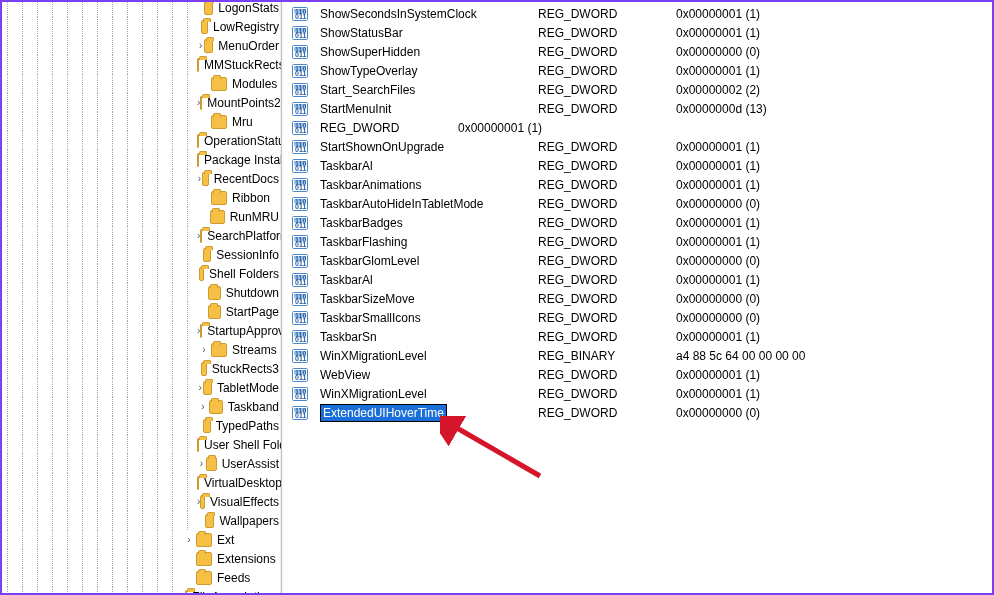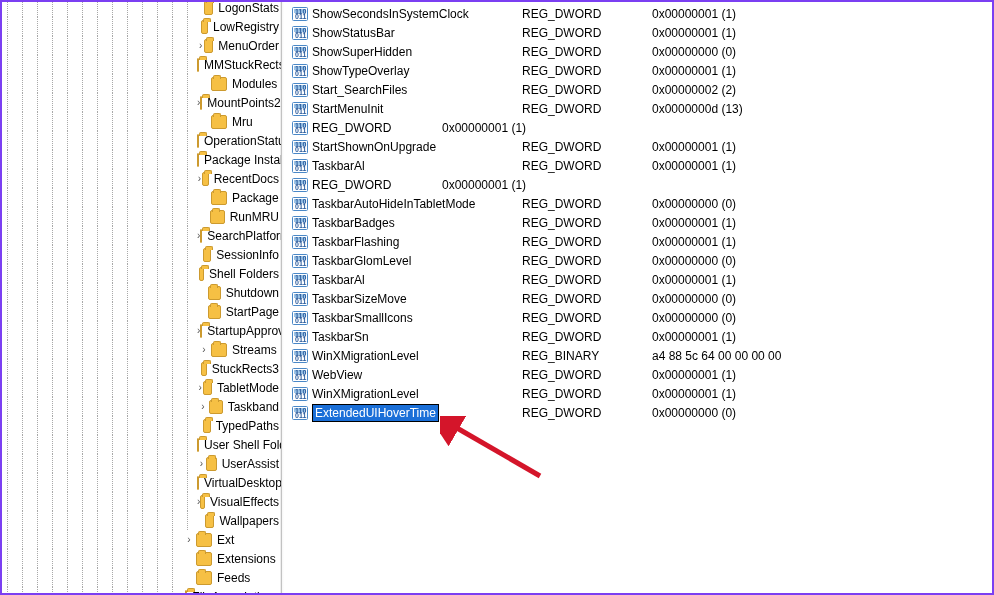--- a/index.html
+++ b/index.html
@@ -87,20 +87,21 @@
     flex:1;
     padding-top:2px;
     position:relative;
     overflow:hidden;
   }
   .row{
     display:flex;
     align-items:center;
     height:19px;
     padding-left:10px;
+    gap:8px;
   }
   .val-icon{
     width:16px;height:16px;
     margin-right:4px;
     display:inline-flex;
     align-items:center;
     justify-content:center;
     position:relative;
   }
   .val-icon svg{display:block}
@@ -352,21 +353,21 @@
             <span class="vline"></span>
             <span class="vline"></span>
             <span class="vline"></span>
             <span class="vline"></span>
             <span class="vline"></span>
             <span class="vline"></span>
             <span class="vline"></span>
           </span>
           <span class="twig empty"> </span>
           <span class="folder-icon"></span>
-          <span class="tree-label">Package</span>
+          <span class="tree-label">Ribbon</span>
         </div>
         <div class="tree-item">
           <span class="tree-lines">
             <span class="vline"></span>
             <span class="vline"></span>
             <span class="vline"></span>
             <span class="vline"></span>
             <span class="vline"></span>
             <span class="vline"></span>
             <span class="vline"></span>
@@ -899,20 +900,21 @@
       </div>
       <div class="row">
         <span class="val-icon">
           <svg width="16" height="16" viewBox="0 0 16 16">
 <rect x="0.5" y="1.5" width="15" height="13" rx="1" fill="#fff" stroke="#4a88c7"></rect>
 <rect x="2" y="3" width="12" height="4" fill="#9bc3e6"></rect>
 <text x="3" y="13" font-size="7" fill="#2a5b9c" font-family="Arial" font-weight="bold">011</text>
 <text x="3" y="8" font-size="7" fill="#2a5b9c" font-family="Arial" font-weight="bold">110</text>
 </svg>
         </span>
+        <div class="col-name"><span class="name-txt">TaskbarAnimations</span></div>
         <div class="col-type"><span>REG_DWORD</span></div>
         <div class="col-data"><span>0x00000001 (1)</span></div>
       </div>
       <div class="row">
         <span class="val-icon">
           <svg width="16" height="16" viewBox="0 0 16 16">
 <rect x="0.5" y="1.5" width="15" height="13" rx="1" fill="#fff" stroke="#4a88c7"></rect>
 <rect x="2" y="3" width="12" height="4" fill="#9bc3e6"></rect>
 <text x="3" y="13" font-size="7" fill="#2a5b9c" font-family="Arial" font-weight="bold">011</text>
 <text x="3" y="8" font-size="7" fill="#2a5b9c" font-family="Arial" font-weight="bold">110</text>

